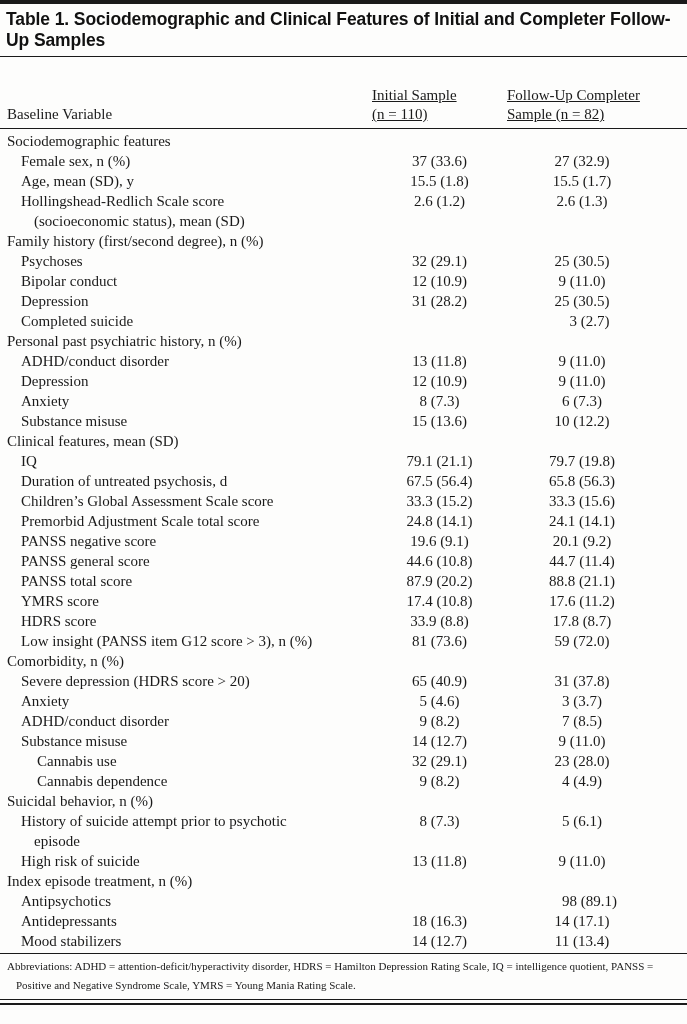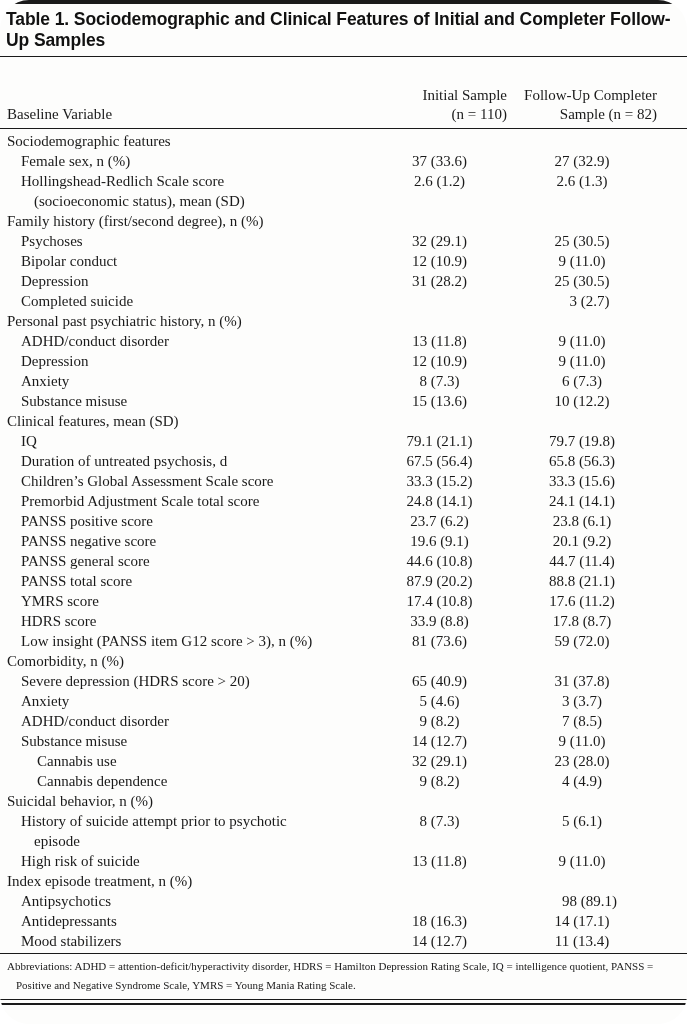--- a/index.html
+++ b/index.html
@@ -7,21 +7,20 @@
   body {
     background: #ffffff;
     font-family: "Liberation Serif", serif;
     color: #1a1a1a;
   }
   .page {
     width: 687px;
     height: 1024px;
     background: #fdfdfc;
     overflow: hidden;
-    border-radius: 29px;
   }
   .rule { height: 1px; background: #1a1a1a; }
   .rule.thick { height: 4px; }
   .rule.medium { height: 2px; }
   .rule.gap-top { margin-top: 3px; }
 
   .title {
     font-family: "Liberation Sans", sans-serif;
     font-weight: 700;
     font-size: 17.5px;
@@ -33,21 +32,21 @@
   }
 
   .header {
     display: flex;
     align-items: flex-end;
     padding: 4px 30px 4px 7px;
     font-size: 15px;
     line-height: 19px;
   }
   .h-var { flex: 1; margin-top: 44px; }
-  .h-col { text-align: right; }
+  .h-col { text-align: left; text-decoration: underline; }
   .h-col.c1w { width: 135px; }
   .h-col.c2w { width: 150px; }
 
   .tbody {
     padding: 2px 30px 2px 7px;
     font-size: 15px;
     line-height: 20px;
   }
   .row { display: flex; align-items: flex-start; }
   .lab { flex: 1; }
@@ -96,20 +95,25 @@
     <div class="val c1w"></div>
     <div class="val c2w"></div>
   </div>
 
   <div class="row">
     <div class="lab ind1"><span class="lab-line1">Female sex, n (%)</span></div>
     <div class="val c1w">37 (33.6)</div>
     <div class="val c2w">27 (32.9)</div>
   </div>
 
+  <div class="row">
+    <div class="lab ind1"><span class="lab-line1">Age, mean (SD), y</span></div>
+    <div class="val c1w">15.5 (1.8)</div>
+    <div class="val c2w">15.5 (1.7)</div>
+  </div>
 
   <div class="row">
     <div class="lab ind1"><span class="lab-line1">Hollingshead-Redlich Scale score</span><div class="lab-line2">(socioeconomic status), mean (SD)</div></div>
     <div class="val c1w">2.6 (1.2)</div>
     <div class="val c2w">2.6 (1.3)</div>
   </div>
 
   <div class="row">
     <div class="lab ind0"><span class="lab-line1">Family history (first/second degree), n (%)</span></div>
     <div class="val c1w"></div>
@@ -192,25 +196,20 @@
     <div class="val c1w">33.3 (15.2)</div>
     <div class="val c2w">33.3 (15.6)</div>
   </div>
 
   <div class="row">
     <div class="lab ind1"><span class="lab-line1">Premorbid Adjustment Scale total score</span></div>
     <div class="val c1w">24.8 (14.1)</div>
     <div class="val c2w">24.1 (14.1)</div>
   </div>
 
-  <div class="row">
-    <div class="lab ind1"><span class="lab-line1">PANSS positive score</span></div>
-    <div class="val c1w">23.7 (6.2)</div>
-    <div class="val c2w">23.8 (6.1)</div>
-  </div>
 
   <div class="row">
     <div class="lab ind1"><span class="lab-line1">PANSS negative score</span></div>
     <div class="val c1w">19.6 (9.1)</div>
     <div class="val c2w">20.1 (9.2)</div>
   </div>
 
   <div class="row">
     <div class="lab ind1"><span class="lab-line1">PANSS general score</span></div>
     <div class="val c1w">44.6 (10.8)</div>

